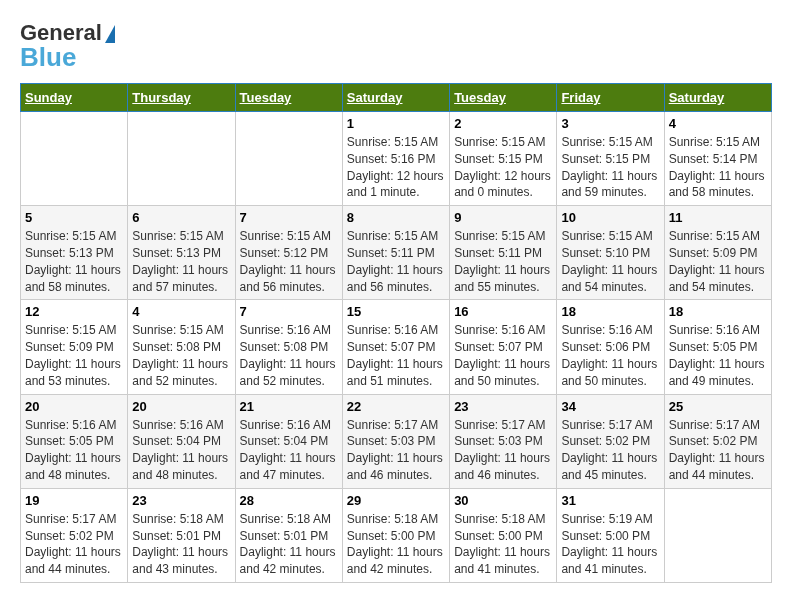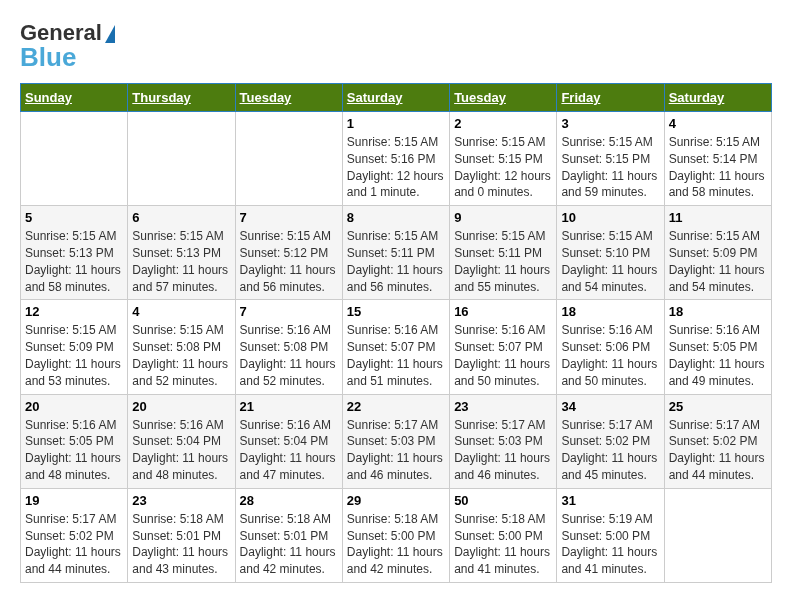--- a/index.html
+++ b/index.html
@@ -224,21 +224,21 @@
         </td>
         <td>
           <div class="day-num">28</div>
           <div class="day-info">Sunrise: 5:18 AM<br>Sunset: 5:01 PM<br>Daylight: 11 hours<br>and 42 minutes.</div>
         </td>
         <td>
           <div class="day-num">29</div>
           <div class="day-info">Sunrise: 5:18 AM<br>Sunset: 5:00 PM<br>Daylight: 11 hours<br>and 42 minutes.</div>
         </td>
         <td>
-          <div class="day-num">50</div>
+          <div class="day-num">30</div>
           <div class="day-info">Sunrise: 5:18 AM<br>Sunset: 5:00 PM<br>Daylight: 11 hours<br>and 41 minutes.</div>
         </td>
         <td>
           <div class="day-num">31</div>
           <div class="day-info">Sunrise: 5:19 AM<br>Sunset: 5:00 PM<br>Daylight: 11 hours<br>and 41 minutes.</div>
         </td>
         <td class="empty-cell"></td>
       </tr>
     </tbody>
 </table>

